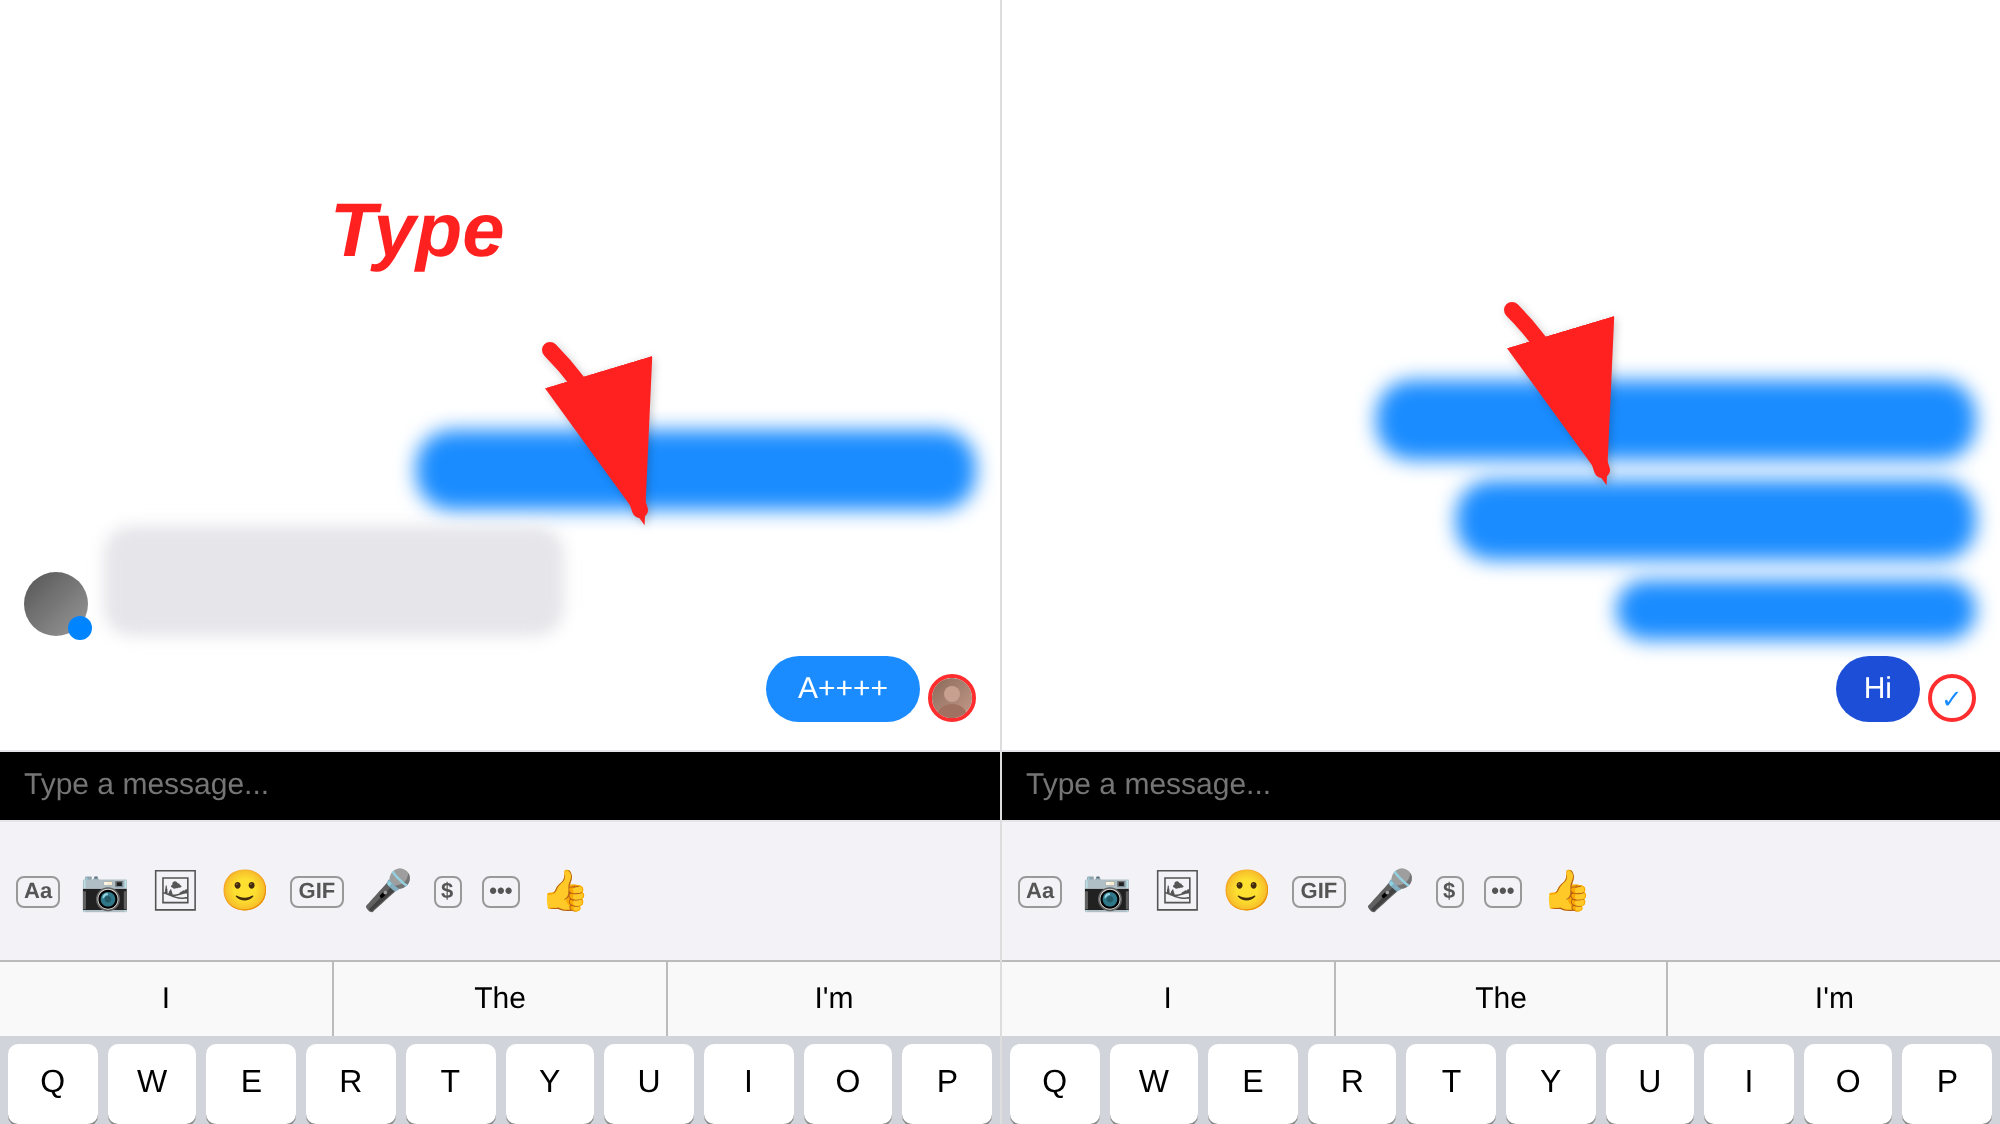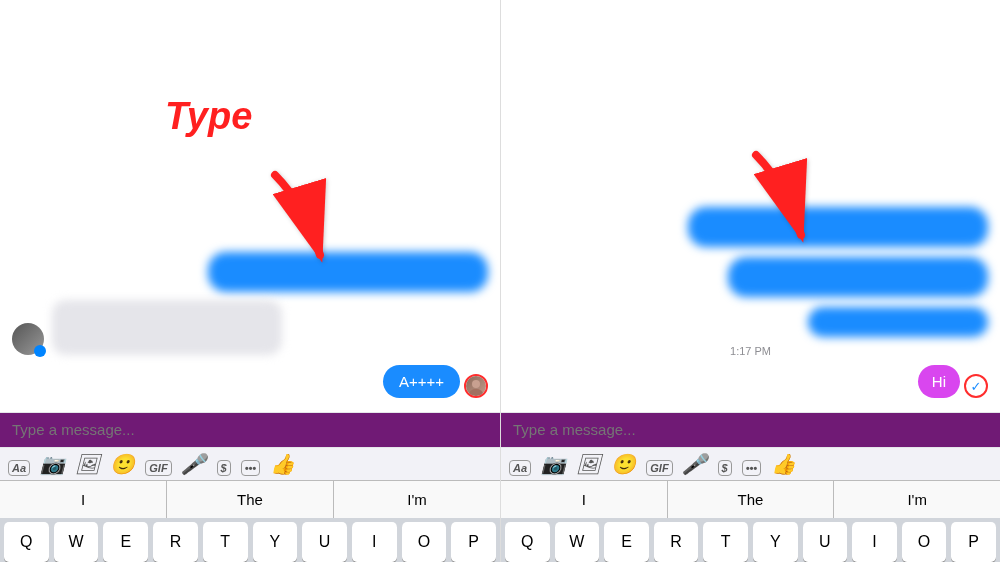--- a/index.html
+++ b/index.html
@@ -60,21 +60,21 @@
       background: #1a8cff;
       color: white;
       border-radius: 18px;
       padding: 8px 16px;
       font-size: 15px;
       font-weight: 500;
       max-width: 200px;
     }
 
     .bubble-hi {
-      background: #d946ef;
+      background: #1d4ed8;
       color: white;
       border-radius: 18px;
       padding: 8px 14px;
       font-size: 15px;
       font-weight: 500;
     }
 
     .read-receipt {
       width: 24px;
       height: 24px;
@@ -143,41 +143,40 @@
       text-align: center;
       font-size: 11px;
       color: #8e8e93;
       margin-bottom: 6px;
     }
 
     
     .type-message-area {
       padding: 8px 12px;
       border-top: 1px solid #e5e5ea;
-      background: #701a75;
+      background: #000000;
     }
 
     .type-message-input {
       width: 100%;
       border: none;
       outline: none;
       font-size: 15px;
       color: #999;
       background: transparent;
     }
 
     
     .toolbar {
       display: flex;
-      align-items: flex-end;
-      padding: 4px 8px;
+      align-items: center;
+      padding: 22px 8px;
       border-top: 1px solid #e5e5ea;
       background: #f2f2f7;
       gap: 10px;
-      font-style: italic;
     }
 
     .toolbar-icon {
       font-size: 20px;
       color: #555;
       flex-shrink: 0;
     }
     .toolbar-icon.blue { color: #1a8cff; }
 
     .toolbar-border {
@@ -365,21 +364,20 @@
 <div class="panel">
   <div class="chat-area">
 
     <div class="top-messages">
       <div class="blur-bubble-sent" style="width: 300px;"></div>
       <div class="blur-bubble-sent" style="width: 260px; margin-top:4px;"></div>
       <div class="blur-bubble-sent" style="width: 180px; height: 30px; margin-top:4px;"></div>
     </div>
 
 
-    <div class="timestamp" style="margin-bottom: 8px;">1:17 PM</div>
 
     <div class="arrow-down" style="left: 225px; top: 145px;">
       <svg width="100" height="110" viewBox="0 0 100 110" class="arrow-svg">
         <defs>
           <marker id="arrowhead-right" markerWidth="10" markerHeight="7" refX="9" refY="3.5" orient="auto">
             <polygon points="0 0, 10 3.5, 0 7" fill="#ff2020"></polygon>
           </marker>
         </defs>
         <path d="M30 10 Q60 40 75 90" stroke="#ff2020" stroke-width="8" fill="none" marker-end="url(#arrowhead-right)" stroke-linecap="round"></path>
       </svg>

